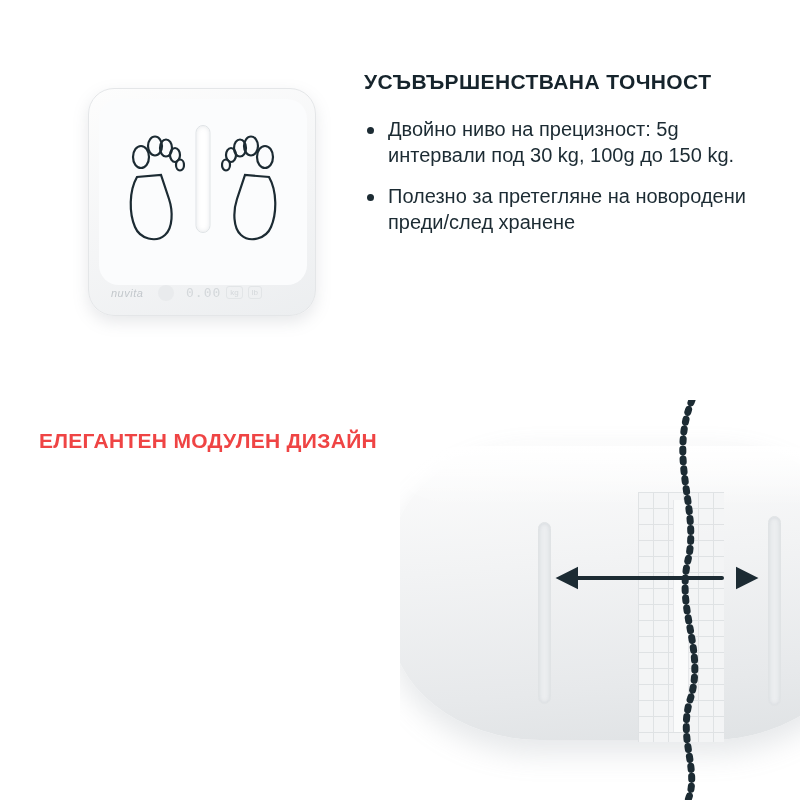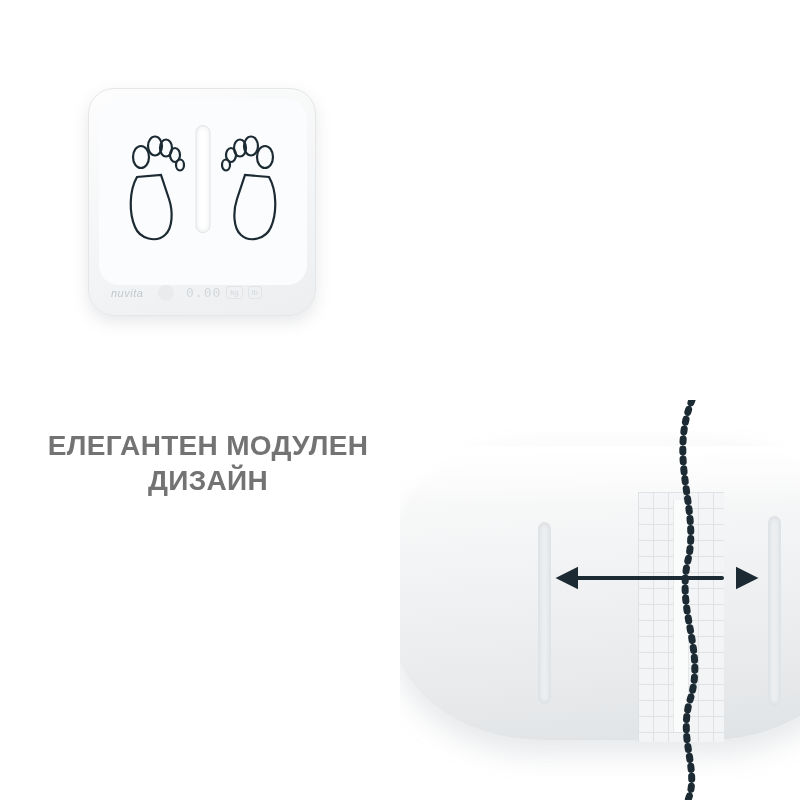--- a/index.html
+++ b/index.html
@@ -156,24 +156,24 @@
     left: 0; top: 400px;
     width: 800px; height: 400px;
   }
   .bottom-text {
     position: absolute;
     left: 16px; top: 28px;
     width: 384px;
     text-align: center;
   }
   .head-left {
-    font-size: 28px;
+    font-size: 21px;
     font-weight: bold;
     letter-spacing: 0.3px;
-    color: #737373;
+    color: #ef4444;
     margin: 0 0 12px 0;
     line-height: 1.25;
   }
   .para-left {
     font-size: 20px;
     line-height: 1.35;
     color: #1c2b33;
     margin: 0;
   }
 
@@ -282,20 +282,27 @@
         <div class="brand">nuvita</div>
         <div class="power-dot"></div>
         <div class="lcd">
           <span class="lcd-digits">0.00</span>
           <span class="lcd-unit">kg</span>
           <span class="lcd-unit">lb</span>
         </div>
       </div>
     </div>
 
+    <div class="top-text">
+      <h2 class="head-right">УСЪВЪРШЕНСТВАНА ТОЧНОСТ</h2>
+      <ul class="bullets">
+        <li>Двойно ниво на прецизност: 5g интервали под 30 kg, 100g до 150 kg.</li>
+        <li>Полезно за претегляне на новородени преди/след хранене</li>
+      </ul>
+    </div>
   </div>
 
   <div class="bottom-section">
 
     <div class="bottom-text">
       <h2 class="head-left">ЕЛЕГАНТЕН МОДУЛЕН ДИЗАЙН</h2>
     </div>
 
     <div class="photo">
       <div class="platform">

